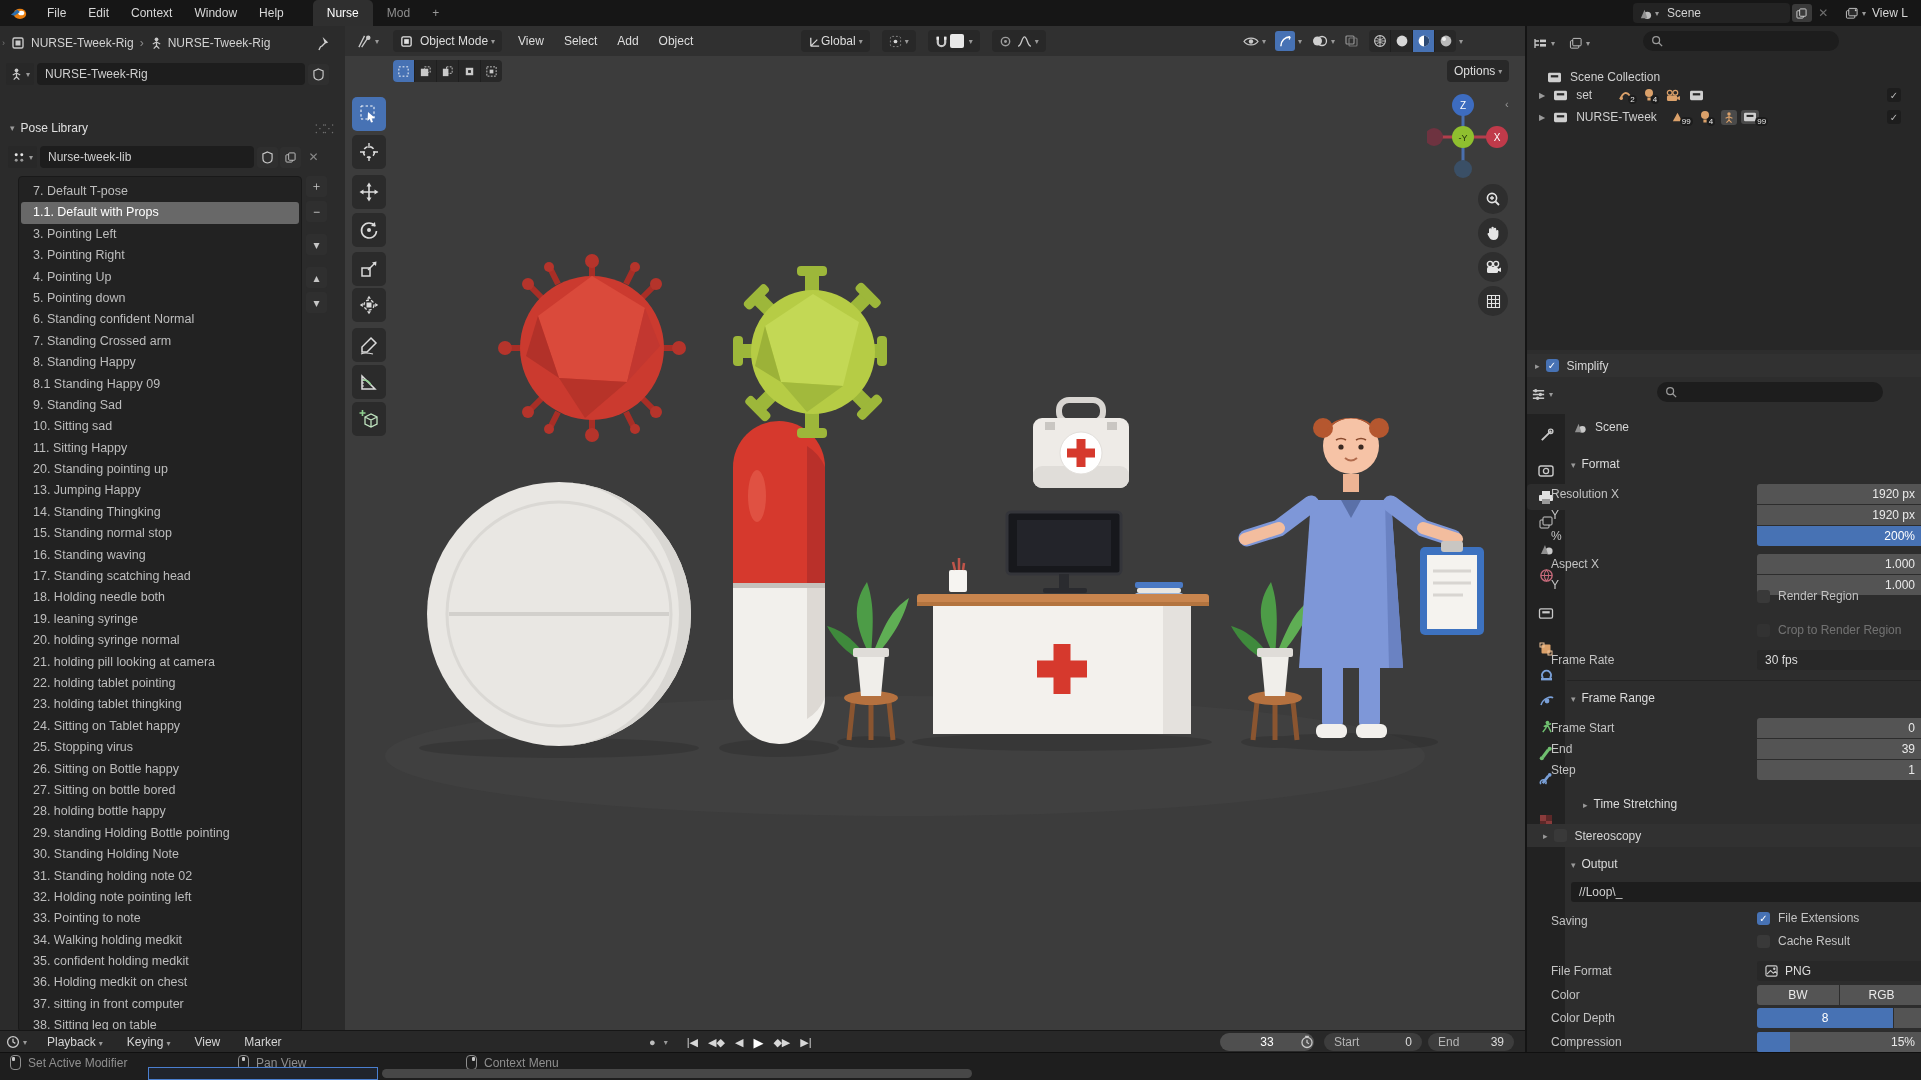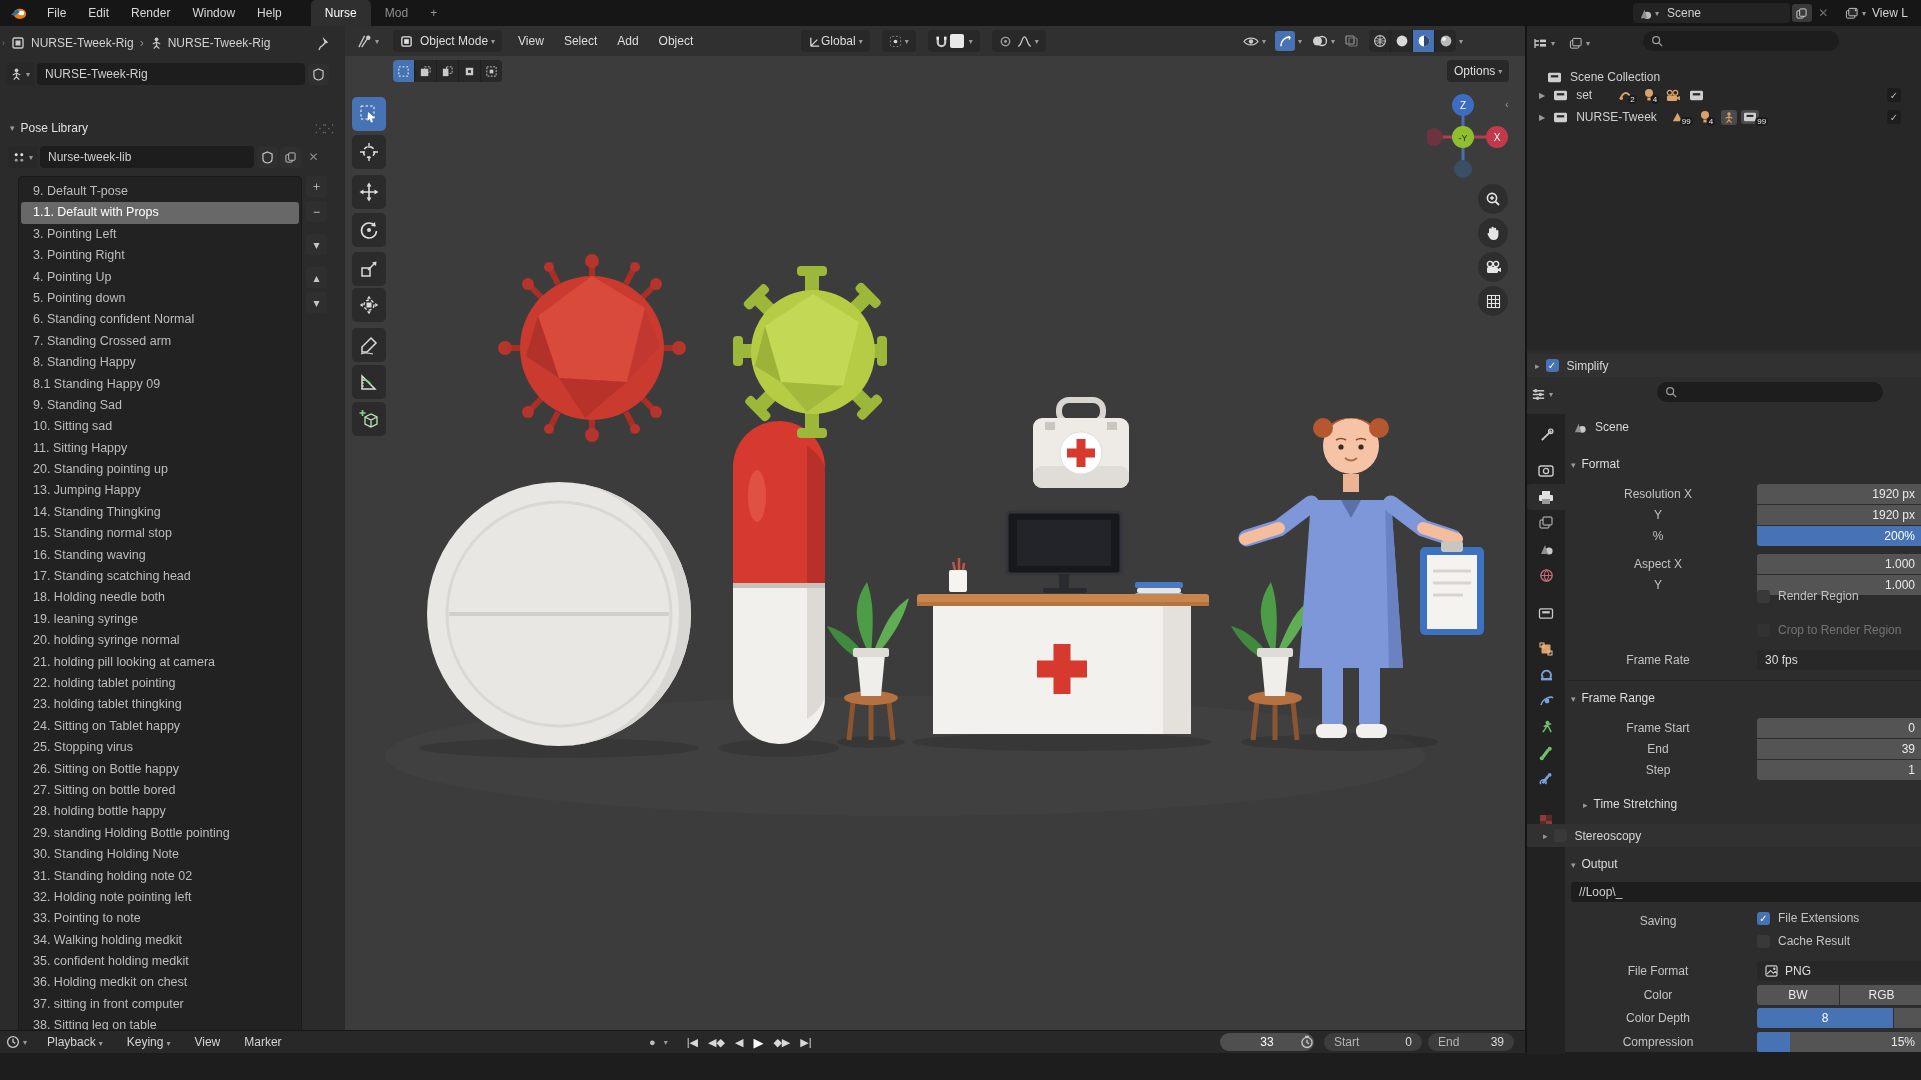--- a/index.html
+++ b/index.html
@@ -50,21 +50,21 @@
   #outliner{position:absolute;left:0;top:0;width:396px;height:324px;background:#272727}
   .ol-row{position:absolute;display:flex;align-items:center;height:22px;color:#cfcfcf}
   .badge{font-size:8px;color:#e8e8e8;background:#1c1c1c;border-radius:6px;padding:0 2px;margin-left:-4px;margin-top:8px}
   .ol-check{width:14px;height:14px;background:#1d1d1d;border-radius:3px;color:#b9b9b9;font-size:10px;
             display:flex;align-items:center;justify-content:center}
   #props{position:absolute;left:0;top:324px;width:396px;height:702px;background:#2d2d2d}
   #prop-tabs{position:absolute;left:0;top:64px;width:38px;height:640px;background:#222222}
   .ptab{width:38px;height:26px;display:flex;align-items:center;justify-content:center}
   .ptab.active{background:#2d2d2d;border-radius:4px 0 0 4px}
   .strip{position:absolute;left:0;width:396px;height:23px;background:#313131;display:flex;align-items:center;color:#d6d6d6}
-  .p-label{position:absolute;left:40px;width:182px;text-align:center;color:#c3c3c3;height:20px;line-height:20px}
+  .p-label{position:absolute;left:24px;width:182px;text-align:left;color:#c3c3c3;height:20px;line-height:20px}
   .p-field{position:absolute;left:230px;width:166px;height:20px;line-height:20px;background:#545454;
            border-radius:2px;color:#eaeaea;text-align:right;padding-right:8px;box-sizing:border-box}
   .p-field.blue{background:#4772b4;color:#ffffff}
   .p-drop{position:absolute;left:230px;width:166px;height:20px;line-height:20px;background:#282828;
           border-radius:3px;color:#dddddd;padding-left:8px;box-sizing:border-box;display:flex;align-items:center}
   .p-check{width:13px;height:13px;border-radius:3px;background:#393939;display:inline-flex;align-items:center;justify-content:center;font-size:10px;color:#fff}
   .p-check.on{background:#4772b4}
   .phead{position:absolute;left:44px;color:#dcdcdc;height:20px;line-height:20px}
   .pchev{color:#9a9a9a;font-size:9px;margin-right:6px}
   .divline{position:absolute;left:40px;width:356px;height:1px;background:#232323}
@@ -88,21 +88,21 @@
 
   <div id="topbar" class="abs">
     <svg id="blender-logo" viewBox="0 0 20 14">
       <ellipse cx="11" cy="8" rx="7" ry="5.6" fill="#e87d0d"></ellipse>
       <ellipse cx="12.5" cy="7" rx="3.4" ry="2.6" fill="#ffffff"></ellipse>
       <path d="M1 9 L8 3 L11 6 L5 10 Z" fill="#2b6fae"></path>
     </svg>
     <div class="flex">
         <div class="menu-item">File</div>
         <div class="menu-item">Edit</div>
-        <div class="menu-item">Render</div>
+        <div class="menu-item">Context</div>
         <div class="menu-item">Window</div>
         <div class="menu-item">Help</div>
       </div>
     <div id="ws-tabs">
         <div class="ws-tab active">Nurse</div>
         <div class="ws-tab">Mod</div>
       </div>
     <div class="ws-add">+</div>
     <div id="scene-group">
       <div class="tb-field" style="width:150px">
@@ -194,21 +194,21 @@
       <div class="sq-btn" style="margin-left:2px">
         <svg width="11" height="11" viewBox="0 0 12 12">
             <rect x="1" y="3" width="7" height="8" rx="1" fill="none" stroke="#c6c6c6"></rect>
             <rect x="4" y="1" width="7" height="8" rx="1" fill="#2f2f2f" stroke="#c6c6c6"></rect>
           </svg>
       </div>
       <div class="sq-btn" style="margin-left:2px;background:none;color:#8a8a8a">✕</div>
     </div>
 
     <div id="pose-list">
-        <div class="pose-item">9. Default T-pose</div>
+        <div class="pose-item">7. Default T-pose</div>
         <div class="pose-item selected">1.1. Default with Props</div>
         <div class="pose-item">3. Pointing Left</div>
         <div class="pose-item">3. Pointing Right</div>
         <div class="pose-item">4. Pointing Up</div>
         <div class="pose-item">5. Pointing down</div>
         <div class="pose-item">6. Standing confident Normal</div>
         <div class="pose-item">7. Standing Crossed arm</div>
         <div class="pose-item">8. Standing Happy</div>
         <div class="pose-item">8.1 Standing Happy 09</div>
         <div class="pose-item">9. Standing Sad</div>
@@ -1008,14 +1008,36 @@
     <div class="tl-pill" style="position:absolute;left:1324px;width:78px;justify-content:space-between">
       <span style="color:#b5b5b5">Start</span>
         <span>0</span>
     </div>
     <div class="tl-pill" style="position:absolute;left:1428px;width:66px;justify-content:space-between">
       <span style="color:#b5b5b5">End</span>
         <span>39</span>
     </div>
   </div>
 
+  <div id="statusbar" class="abs">
+    <div class="hint" style="left:10px">
+      <span class="mouse">
+          <i style="left:1px"></i>
+        </span>
+      <span>Set Active Modifier</span>
+    </div>
+    <div class="hint" style="left:238px">
+      <span class="mouse">
+          <i style="left:3px"></i>
+        </span>
+      <span>Pan View</span>
+    </div>
+    <div class="hint" style="left:466px">
+      <span class="mouse">
+          <i style="left:5px"></i>
+        </span>
+      <span>Context Menu</span>
+    </div>
+    <div class="abs" style="left:148px;top:14px;width:230px;height:13px;border:1px solid #4a7fd0;background:#20242c;box-sizing:border-box"></div>
+    <div class="abs" style="left:382px;top:16px;width:590px;height:9px;background:#474747;border-radius:5px"></div>
+  </div>
 
 </div>
 
 </body></html>

